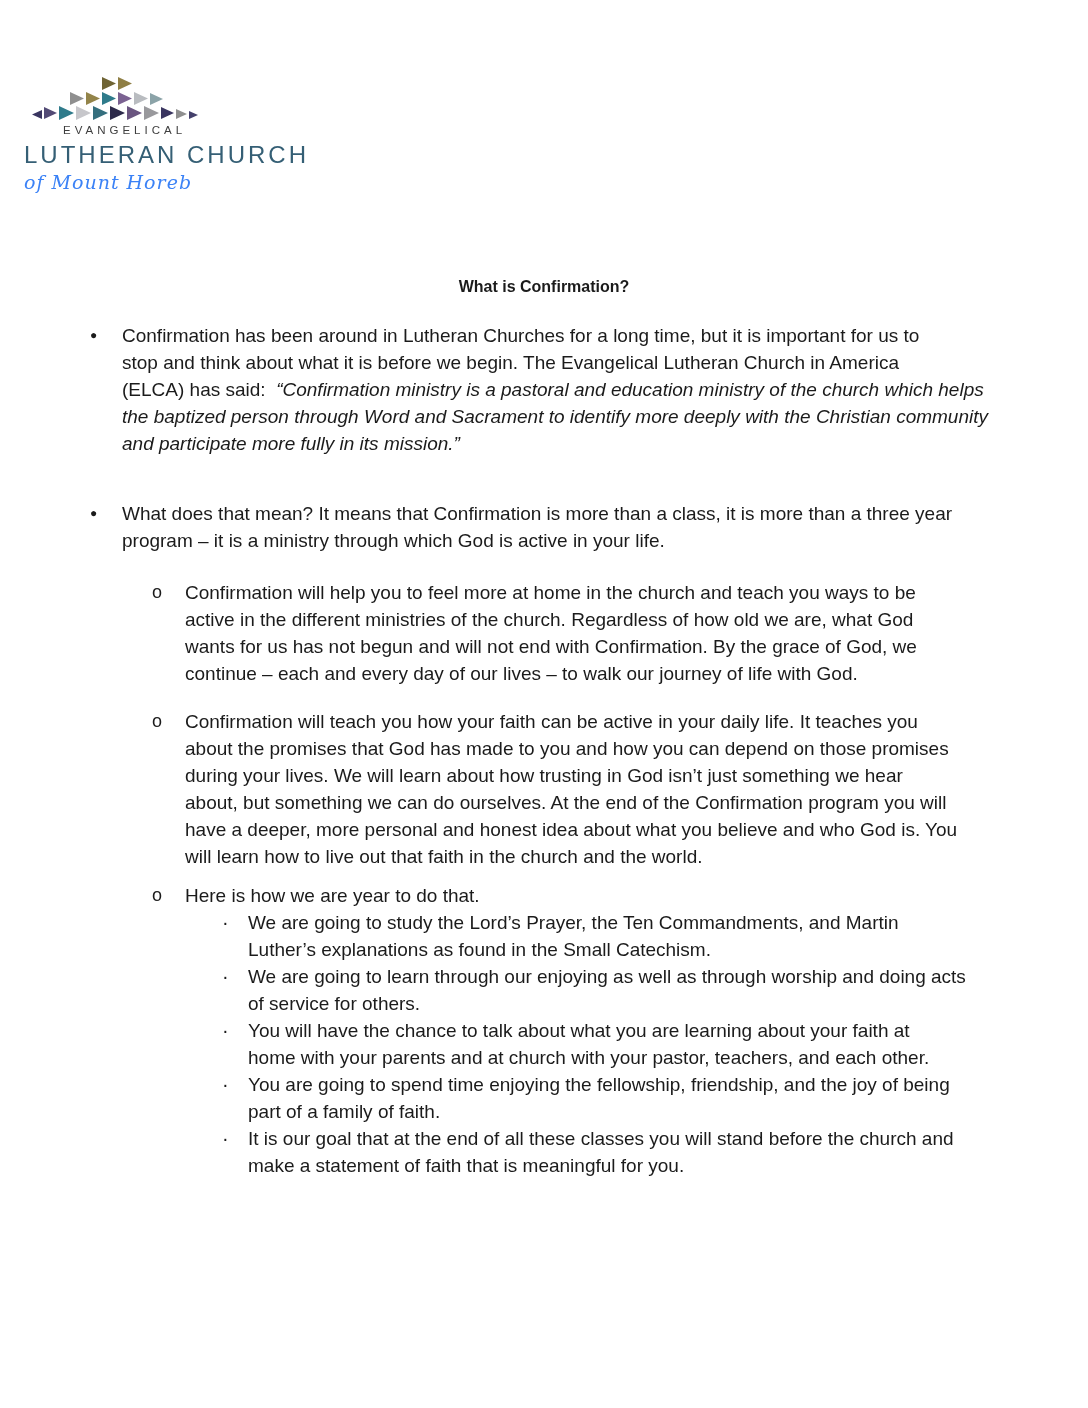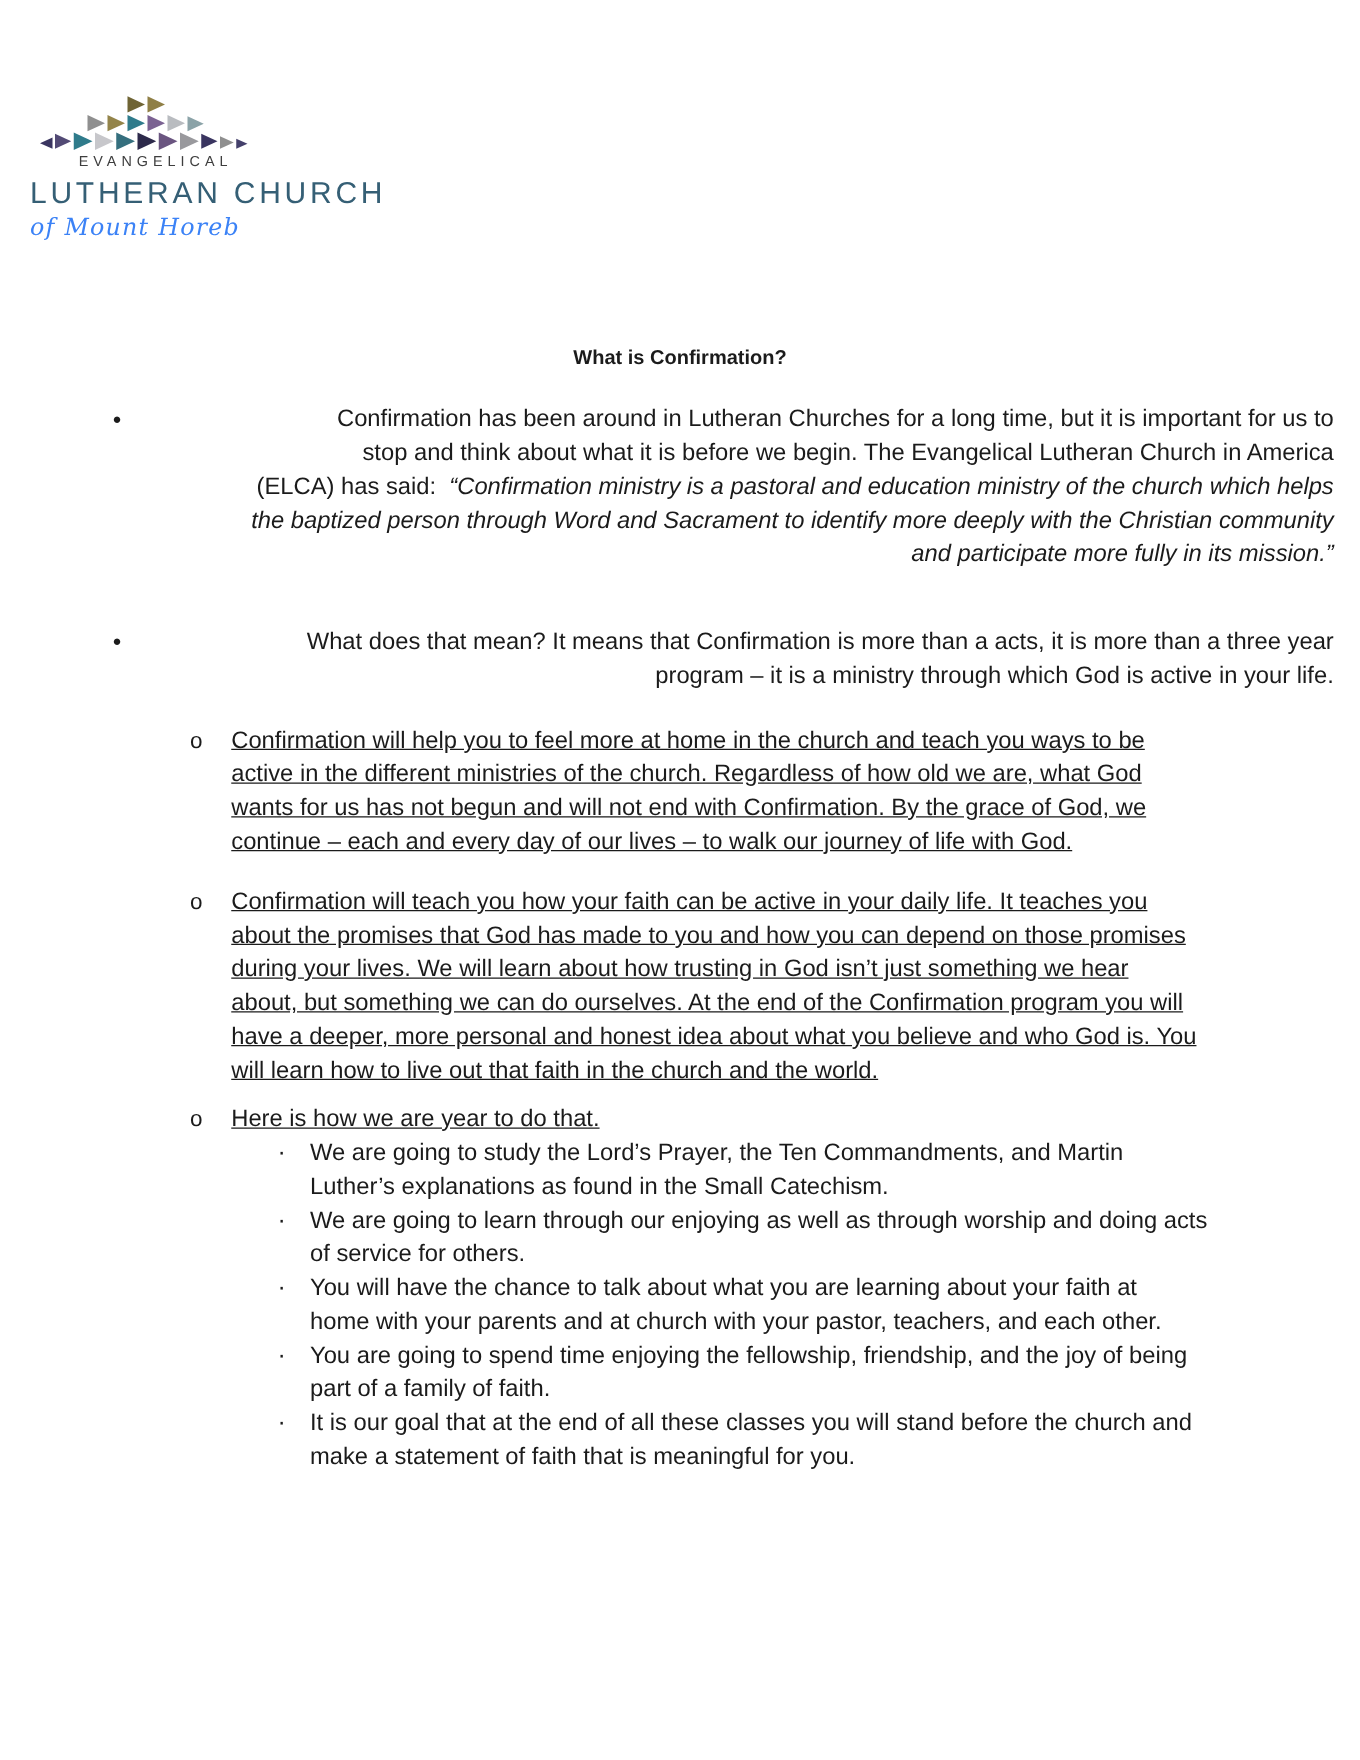--- a/index.html
+++ b/index.html
@@ -35,25 +35,25 @@
   }
 
   
   .content { position: absolute; top: 322px; left: 0; width: 1088px; }
   .li { display: flex; font-size: 19px; line-height: 27px; }
   .li-text { white-space: pre-wrap; }
   .marker { flex: 0 0 auto; text-align: left; }
 
   .l1 { margin-left: 90px; }
   .l1 .marker { width: 32px; font-size: 12px; line-height: 27px; }
-  .l1 .li-text { width: 945px; text-align: right; }
+  .l1 .li-text { width: 945px; }
 
   .l2 { margin-left: 152px; }
   .l2 .marker { width: 33px; font-size: 18px; line-height: 27px; }
-  .l2 .li-text { width: 870px; text-decoration: underline; }
+  .l2 .li-text { width: 870px; }
 
   .l3 { margin-left: 222px; }
   .l3 .marker { width: 26px; font-size: 20px; line-height: 27px; }
   .l3 .li-text { width: 810px; }
 
   .gap-xl { margin-bottom: 43px; }
   .gap-lg { margin-bottom: 25px; }
   .gap-md { margin-bottom: 21px; }
   .gap-sm { margin-bottom: 12px; }
 
@@ -104,21 +104,21 @@
       <span class="marker">●</span>
       <span class="li-text"><span>Confirmation has been around in Lutheran Churches for a long time, but it is important for us to
 stop and think about what it is before we begin. The Evangelical Lutheran Church in America
 (ELCA) has said:&nbsp; </span><em class="quote">“Confirmation ministry is a pastoral and education ministry of the church which helps
 the baptized person through Word and Sacrament to identify more deeply with the Christian community
 and participate more fully in its mission.”</em></span>
     </div>
 
     <div class="li l1 gap-lg">
       <span class="marker">●</span>
-      <span class="li-text">What does that mean? It means that Confirmation is more than a acts, it is more than a three year
+      <span class="li-text">What does that mean? It means that Confirmation is more than a class, it is more than a three year
 program – it is a ministry through which God is active in your life.</span>
     </div>
 
     <div class="li l2 gap-md">
       <span class="marker">o</span>
       <span class="li-text">Confirmation will help you to feel more at home in the church and teach you ways to be
 active in the different ministries of the church. Regardless of how old we are, what God
 wants for us has not begun and will not end with Confirmation. By the grace of God, we
 continue – each and every day of our lives – to walk our journey of life with God.</span>
     </div>

